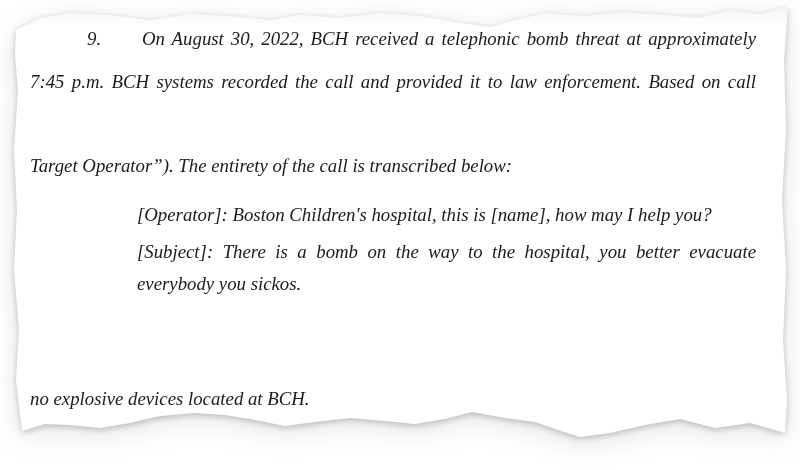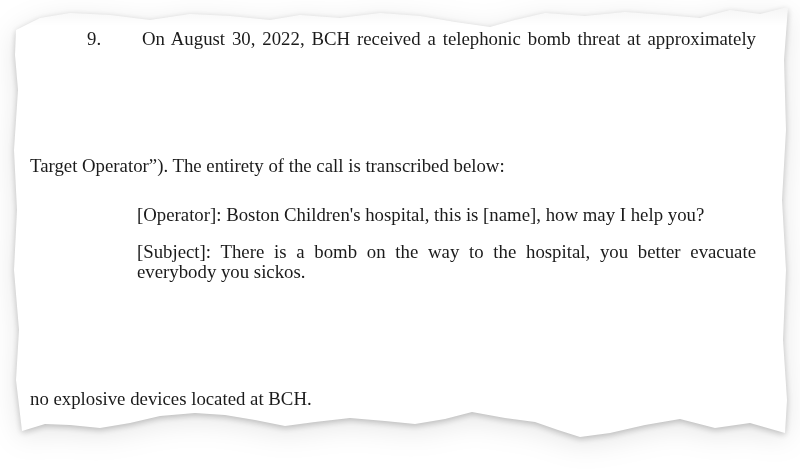--- a/index.html
+++ b/index.html
@@ -1,15 +1,15 @@
 <!DOCTYPE html>
 <html><head>
 <meta charset="utf-8">
 <style>
-  * { margin: 0; padding: 0; box-sizing: border-box; }
+  * { margin: 0; padding: 0; box-sizing: border-box; font-style: italic; }
   html, body { background: #ffffff; }
   .canvas {
     position: relative;
     width: 800px;
     height: 470px;
     background: #ffffff;
     overflow: hidden;
     font-family: "Liberation Serif", "DejaVu Serif", serif;
   }
   .paper-wrap {
@@ -61,33 +61,34 @@
     display: inline-block;
     width: 55px;
     margin-left: 57px;
   }
   .l0 { top: 27px; }
   .l1 { top: 70px; }
   .l2 { top: 112px; }
   .l3 { top: 154px; }
   .l4 { top: 203px; }
   .l5 { top: 240px; }
-  .l6 { top: 260px; }
+  .l6 { top: 272px; }
   .l7 { top: 305px; }
   .l8 { top: 349px; }
   .l9 { top: 387px; }
 </style>
 </head>
 <body>
 
 <div class="canvas">
   <div class="paper-wrap">
     <div class="paper">
 
       <div class="line l0 just"><span class="pnum">9.</span><span>On August 30, 2022, BCH received a telephonic bomb threat at approximately</span></div>
+      <div class="line l1 just">7:45 p.m.  BCH systems recorded the call and provided it to law enforcement.  Based on call</div>
       <div class="line l3">Target Operator”).  The entirety of the call is transcribed below:</div>
 
       <div class="line l5 indent just">[Subject]: There is a bomb on the way to the hospital, you better evacuate</div>
       <div class="line l4 indent">[Operator]: Boston Children's hospital, this is [name], how may I help you?</div>
       <div class="line l6 indent">everybody you sickos.</div>
 
       <div class="line l9">no explosive devices located at BCH.</div>
 
     </div>
   </div>

